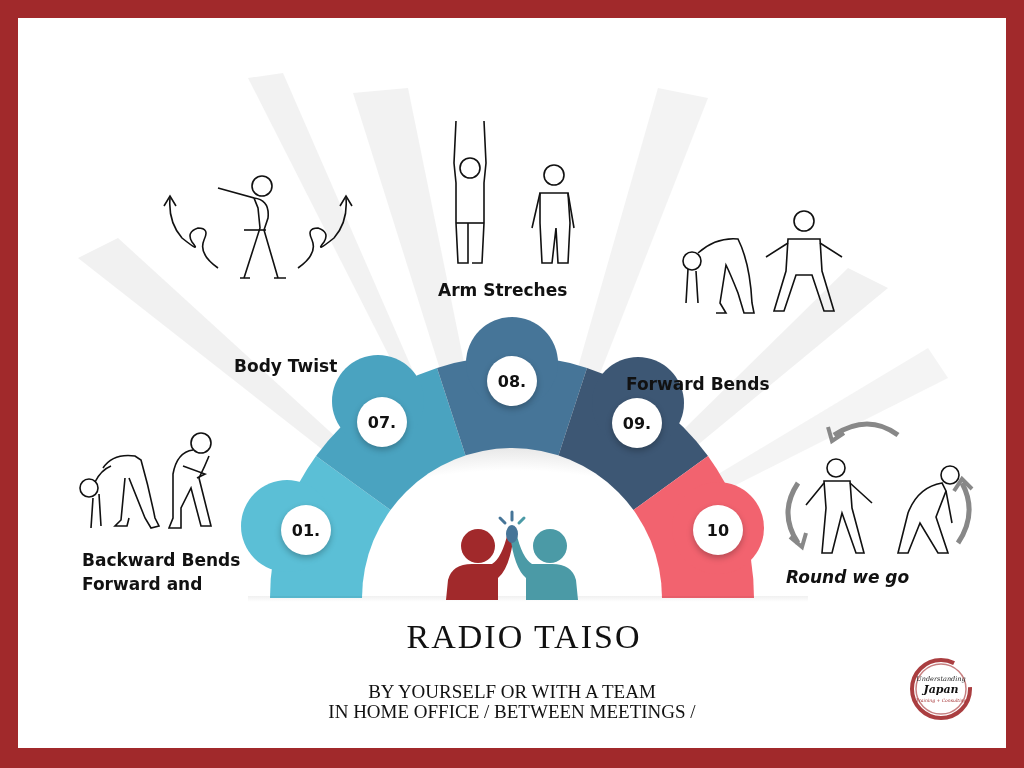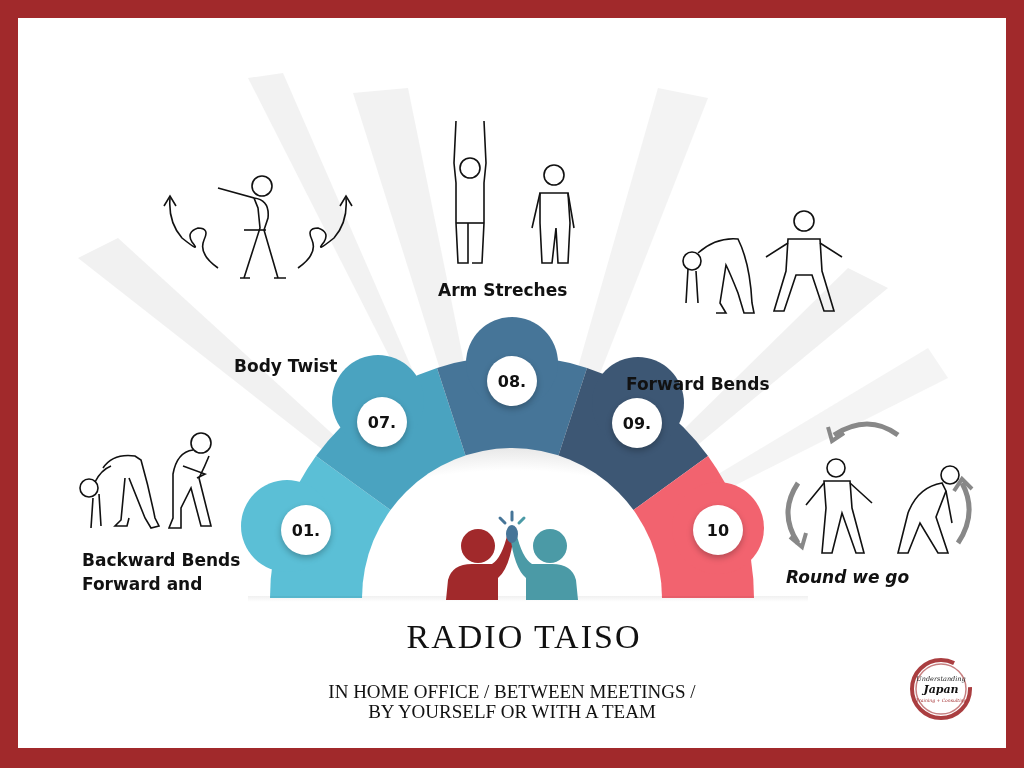--- a/index.html
+++ b/index.html
@@ -155,22 +155,22 @@
   </svg>
   <div class="label" style="left:768px; top:547px;font-style:italic;">Round we go</div>
 
   <div class="label" style="left:64px; top:530px;">
     <div>Backward Bends</div>
     <div>Forward and</div>
   </div>
 
   <div class="title">RADIO TAISO</div>
   <div class="subtitle">
+    <div>BY YOURSELF OR WITH A TEAM</div>
     <div>IN HOME OFFICE / BETWEEN MEETINGS /</div>
-    <div>BY YOURSELF OR WITH A TEAM</div>
   </div>
 
   <svg class="logo" viewBox="0 0 70 70">
     <circle cx="35" cy="35" r="29" fill="none" stroke="#a1292b" stroke-width="4" stroke-dasharray="150 30" opacity="0.9"></circle>
     <circle cx="35" cy="35" r="25" fill="none" stroke="#a1292b" stroke-width="1.5" opacity="0.6"></circle>
     <text x="35" y="27" text-anchor="middle" font-family="DejaVu Serif, serif" font-size="6.5" font-style="italic" fill="#222">Understanding</text>
     <text x="35" y="39" text-anchor="middle" font-family="DejaVu Serif, serif" font-size="11" font-style="italic" font-weight="bold" fill="#111">Japan</text>
     <text x="35" y="48" text-anchor="middle" font-family="DejaVu Serif, serif" font-size="4.5" font-style="italic" fill="#a1292b">Training + Consulting</text>
   </svg>
 

